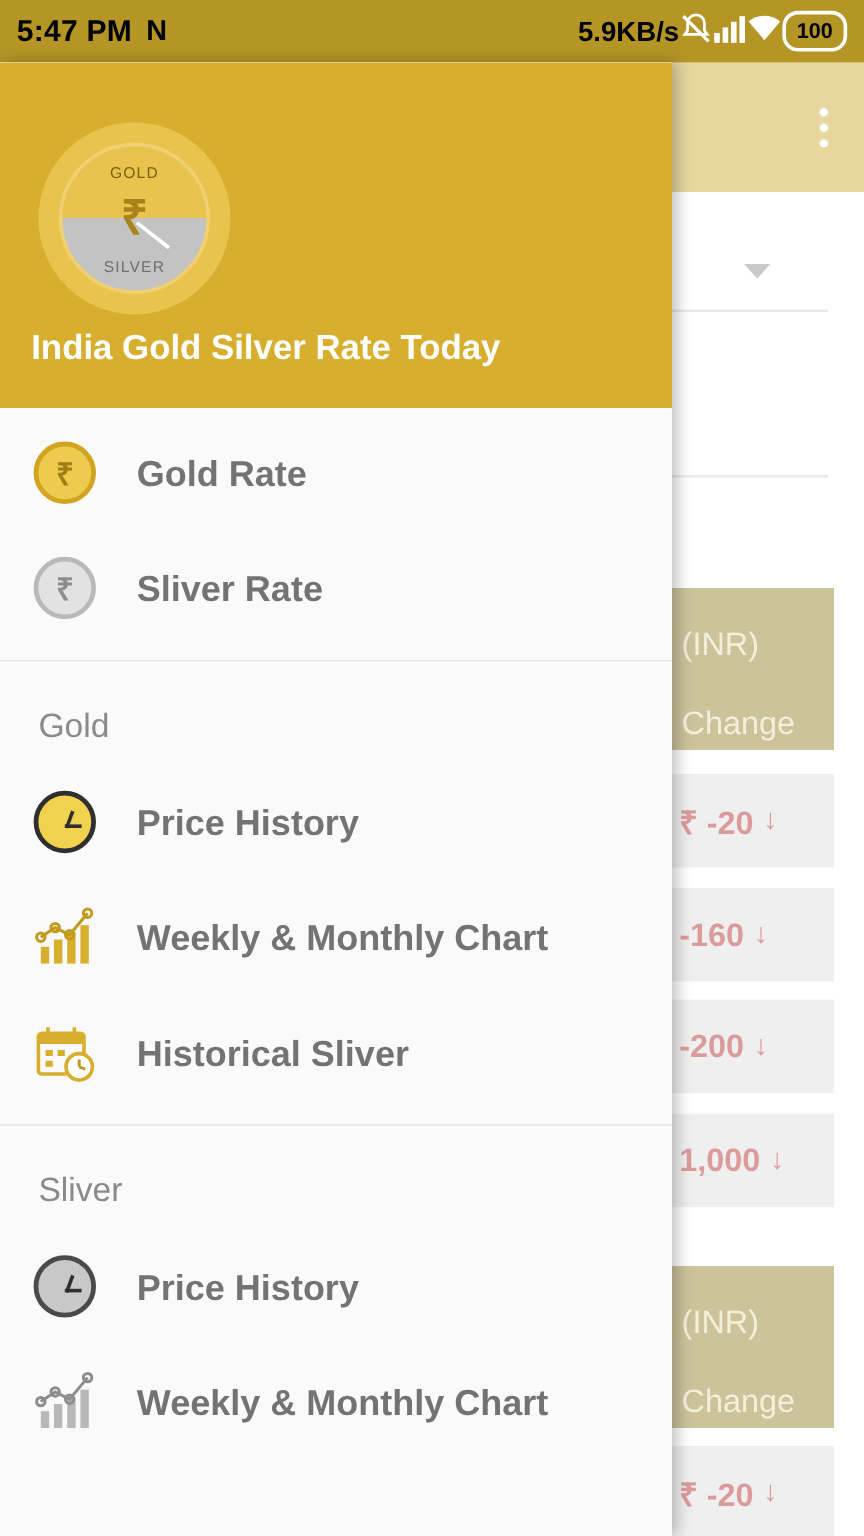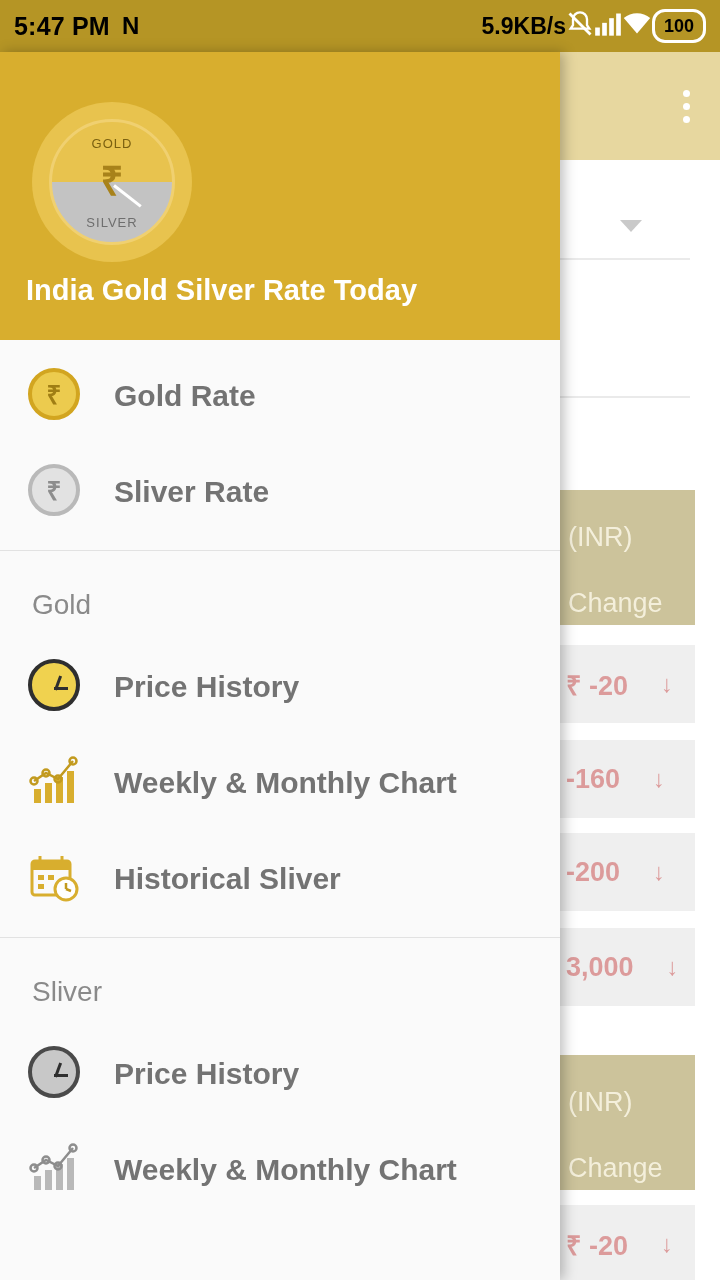--- a/index.html
+++ b/index.html
@@ -64,21 +64,21 @@
     border-bottom:2px solid #d0d0d0; color:#9a9a9a; font-size:28px;
   }
   .bg-tablehead {
     position:absolute; left:560px; top:330px; width:135px; height:135px;
     background:#8e7a22; color:#e6dcb0; font-size:27px; padding:14px 8px;
     line-height:66px;
   }
   .bg-row {
     position:absolute; left:560px; width:135px; height:78px;
     background:#dcdcdc; color:#b22222; font-size:27px; font-weight:bold;
-    display:flex; align-items:center; justify-content:flex-start; padding-left:6px;gap:25px;
+    display:flex; align-items:center; justify-content:flex-start; padding-left:6px;
   }
   .bg-row .arrow { color:#b22222; margin-left:8px; font-size:24px; }
   .bg-tablehead2 {
     position:absolute; left:560px; top:895px; width:135px; height:135px;
     background:#8e7a22; color:#e6dcb0; font-size:27px; padding:14px 8px;
     line-height:66px;
   }
 
   
   .scrim {
@@ -203,21 +203,21 @@
       </div>
       <div class="bg-row" style="top:580px">
         <span>-160</span>
         <span class="arrow">↓</span>
       </div>
       <div class="bg-row" style="top:673px">
         <span>-200</span>
         <span class="arrow">↓</span>
       </div>
       <div class="bg-row" style="top:768px">
-        <span>3,000</span>
+        <span>1,000</span>
         <span class="arrow">↓</span>
       </div>
 
       <div class="bg-tablehead2">
         <div>(INR)</div>
         <div>Change</div>
       </div>
       <div class="bg-row" style="top:1045px">
         <span>₹ -20</span>
         <span class="arrow">↓</span>

